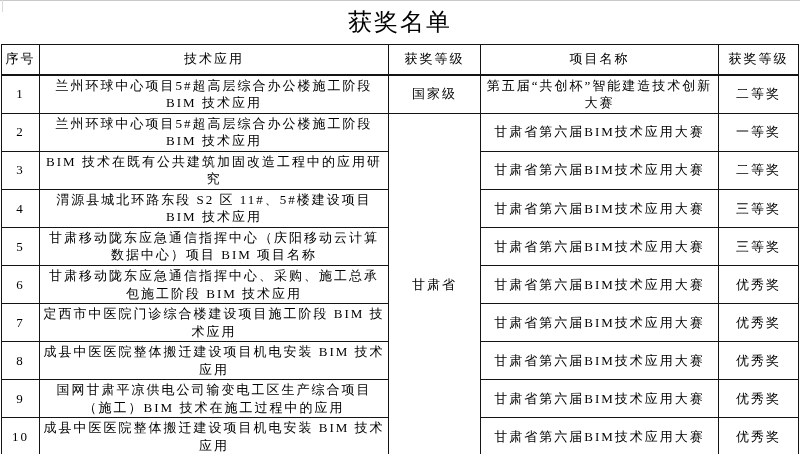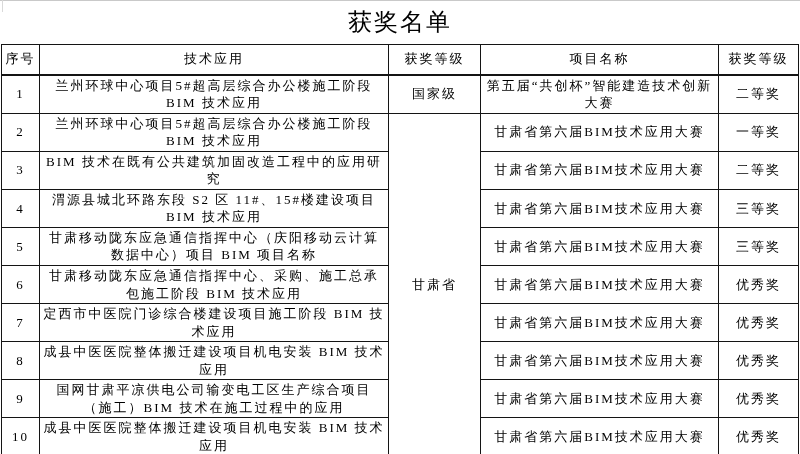--- a/index.html
+++ b/index.html
@@ -105,21 +105,21 @@
       <td>一等奖</td>
     </tr>
     <tr>
       <td class="cell-no">3</td>
       <td>BIM 技术在既有公共建筑加固改造工程中的应用研究</td>
       <td>甘肃省第六届BIM技术应用大赛</td>
       <td>二等奖</td>
     </tr>
     <tr>
       <td class="cell-no">4</td>
-      <td>渭源县城北环路东段 S2 区 11#、15#楼建设项目BIM 技术应用</td>
+      <td>渭源县城北环路东段 S2 区 11#、5#楼建设项目BIM 技术应用</td>
       <td>甘肃省第六届BIM技术应用大赛</td>
       <td>三等奖</td>
     </tr>
     <tr>
       <td class="cell-no">5</td>
       <td>甘肃移动陇东应急通信指挥中心（庆阳移动云计算数据中心）项目 BIM 项目名称</td>
       <td>甘肃省第六届BIM技术应用大赛</td>
       <td>三等奖</td>
     </tr>
     <tr>

